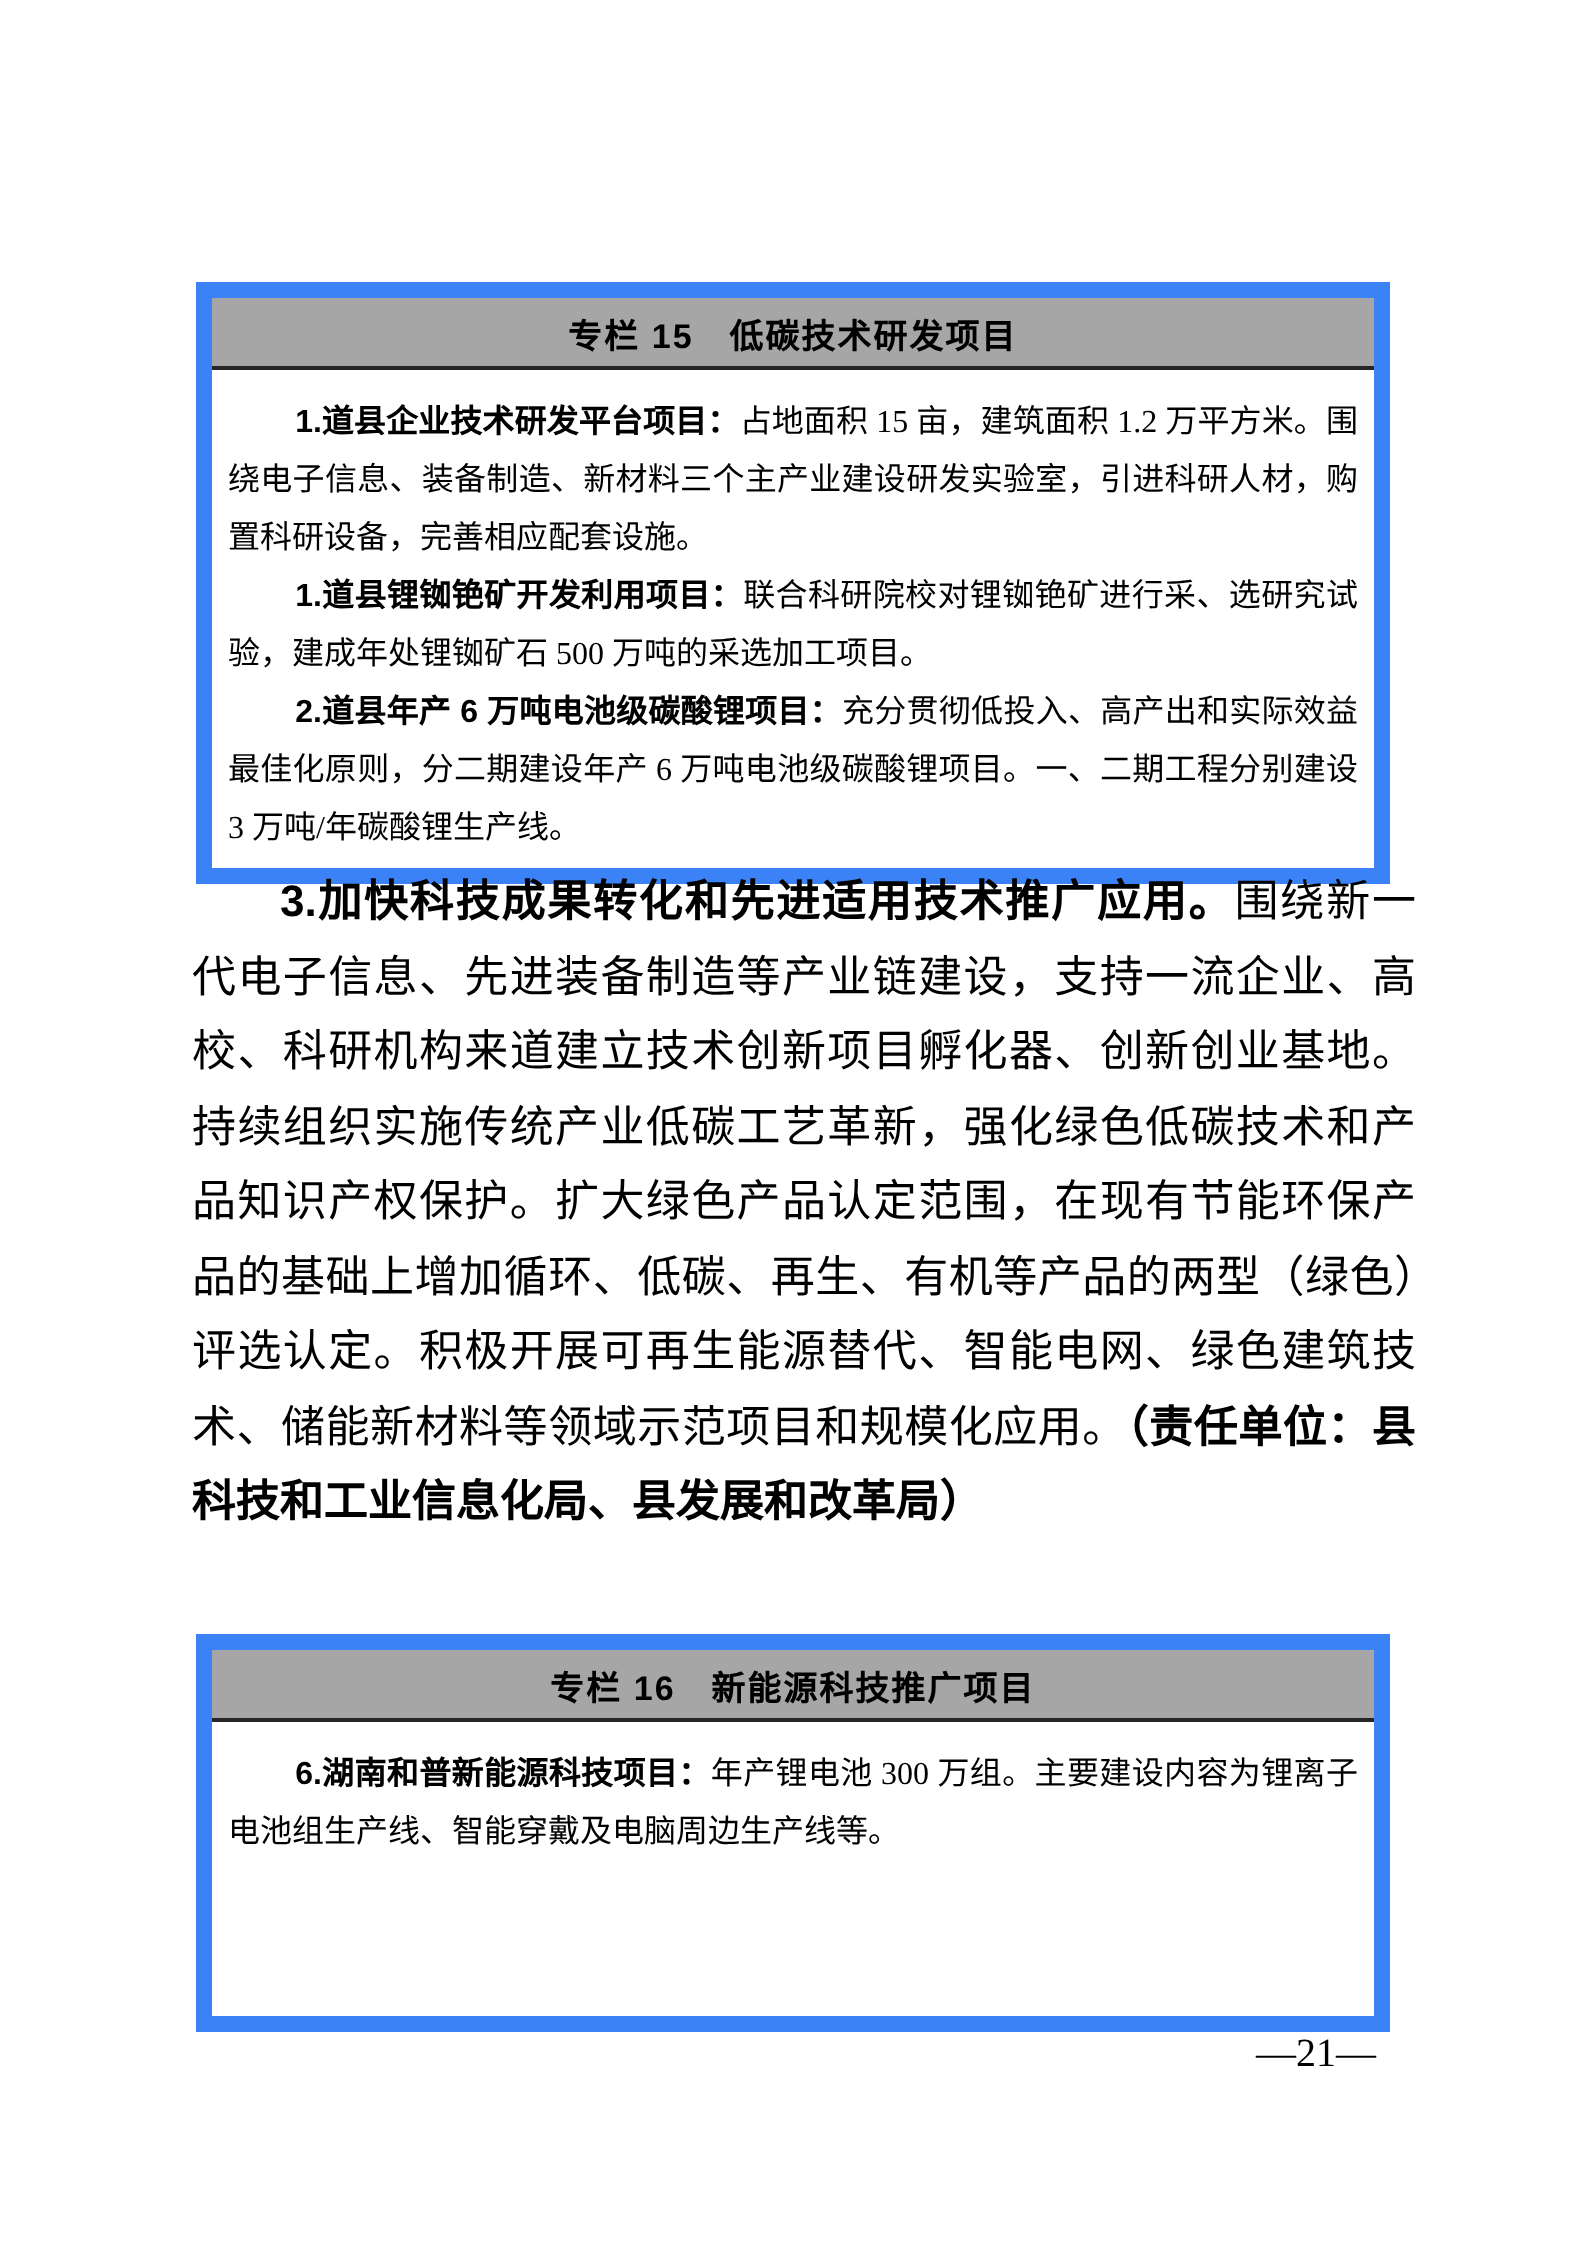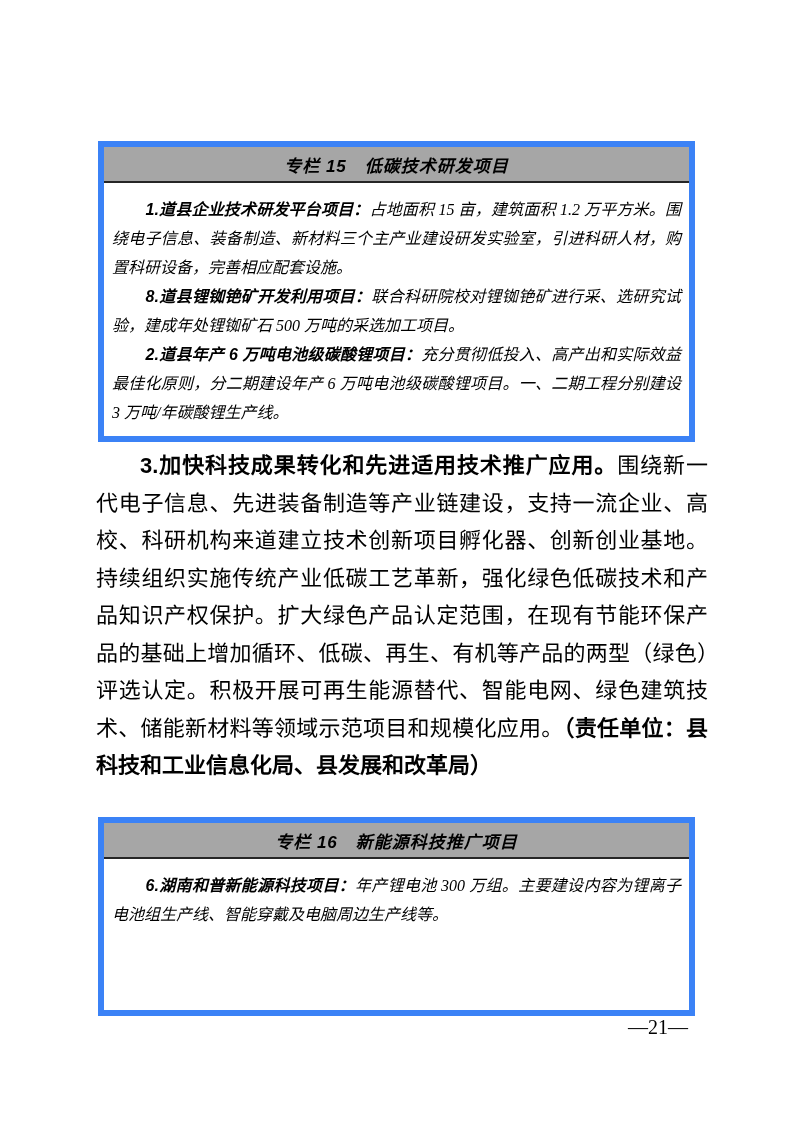--- a/index.html
+++ b/index.html
@@ -12,23 +12,22 @@
     height: 1122px;
     background: #ffffff;
     overflow: hidden;
   }
 
   
   .column-box {
     position: absolute;
     left: 98px;
     width: 597px;
-    border: 6px solid #3b82f6;
+    border: 8px solid #3b82f6;
     background: #ffffff;
-    font-style: italic;
   }
   .box-15 { top: 141px; height: 301px; }
   .box-16 { top: 817px; height: 199px; }
 
   .box-header {
     height: 36px;
     background: #a6a6a6;
     border-bottom: 2px solid #262626;
     display: flex;
     align-items: center;
@@ -50,21 +49,21 @@
   .box-item { text-indent: 2.1em; }
   .item-label {
     font-family: "Liberation Sans", sans-serif;
     font-weight: 700;
   }
 
   
   .main-para {
     position: absolute;
     left: 96px;
-    top: 447px;
+    top: 432px;
     width: 612px;
     font-size: 22px;
     line-height: 37.5px;
     text-align: justify;
     text-justify: inter-ideograph;
     text-indent: 2em;
   }
   .para-bold {
     font-family: "Liberation Sans", sans-serif;
     font-weight: 700;
@@ -85,21 +84,21 @@
 <body>
 
 <div class="page">
 
   <div class="column-box box-15">
     <div class="box-header">
       <span>专栏 15　低碳技术研发项目</span>
     </div>
     <div class="box-body">
       <p class="box-item"><b class="item-label">1.道县企业技术研发平台项目：</b><span>占地面积 15 亩，建筑面积 1.2 万平方米。围绕电子信息、装备制造、新材料三个主产业建设研发实验室，引进科研人材，购置科研设备，完善相应配套设施。</span></p>
-      <p class="box-item"><b class="item-label">8.道县锂铷铯矿开发利用项目：</b><span>联合科研院校对锂铷铯矿进行采、选研究试验，建成年处锂铷矿石 500 万吨的采选加工项目。</span></p>
+      <p class="box-item"><b class="item-label">1.道县锂铷铯矿开发利用项目：</b><span>联合科研院校对锂铷铯矿进行采、选研究试验，建成年处锂铷矿石 500 万吨的采选加工项目。</span></p>
       <p class="box-item"><b class="item-label">2.道县年产 6 万吨电池级碳酸锂项目：</b><span>充分贯彻低投入、高产出和实际效益最佳化原则，分二期建设年产 6 万吨电池级碳酸锂项目。一、二期工程分别建设 3 万吨/年碳酸锂生产线。</span></p>
     </div>
   </div>
 
   <p class="main-para"><b class="para-bold">3.加快科技成果转化和先进适用技术推广应用。</b><span>围绕新一代电子信息、先进装备制造等产业链建设，支持一流企业、高校、科研机构来道建立技术创新项目孵化器、创新创业基地。持续组织实施传统产业低碳工艺革新，强化绿色低碳技术和产品知识产权保护。扩大绿色产品认定范围，在现有节能环保产品的基础上增加循环、低碳、再生、有机等产品的两型（绿色）评选认定。积极开展可再生能源替代、智能电网、绿色建筑技术、储能新材料等领域示范项目和规模化应用。</span><b class="para-bold">（责任单位：县科技和工业信息化局、县发展和改革局）</b></p>
 
   <div class="column-box box-16">
     <div class="box-header">
       <span>专栏 16　新能源科技推广项目</span>
     </div>

